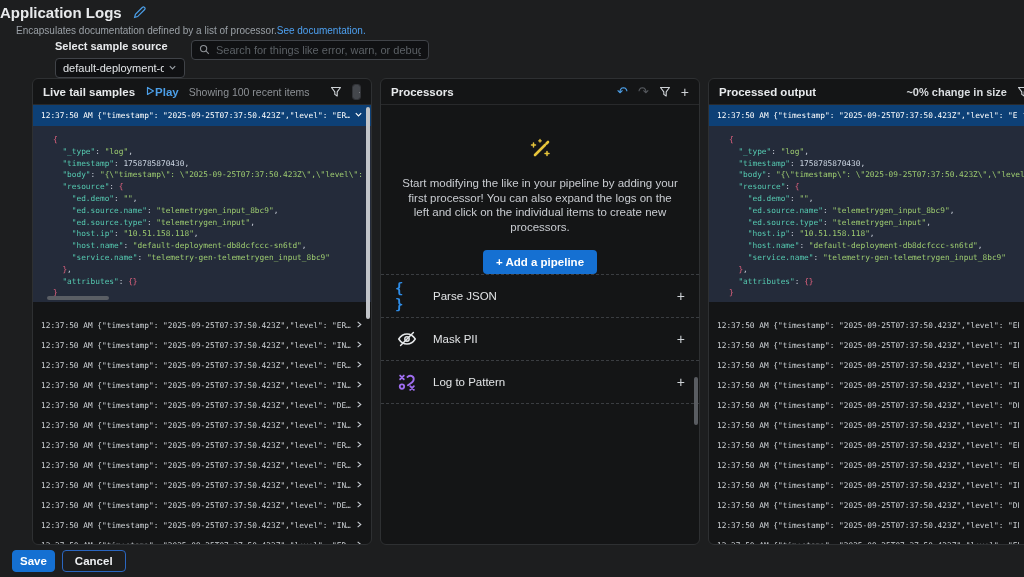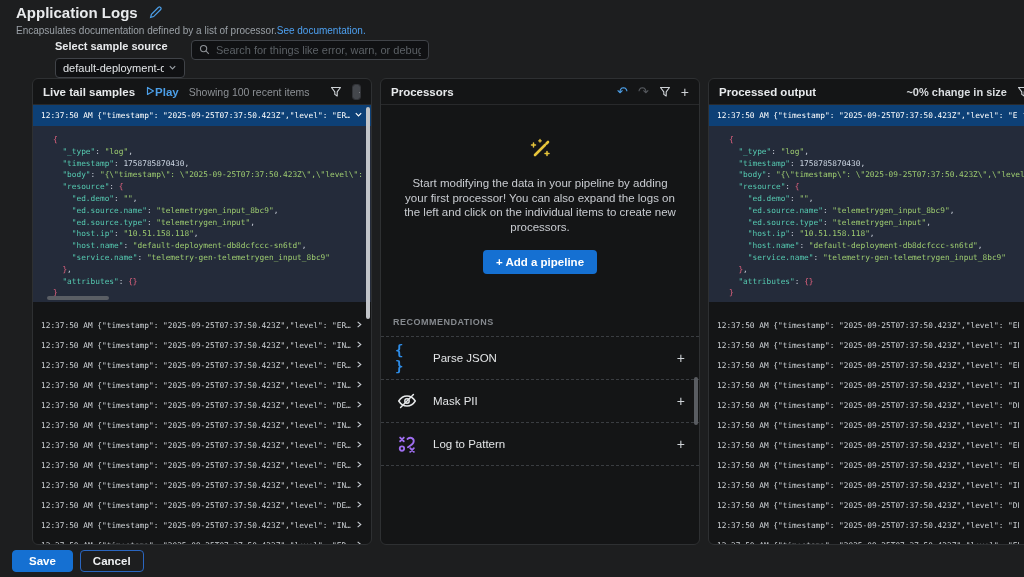--- a/index.html
+++ b/index.html
@@ -4,21 +4,21 @@
 <style>
   * { box-sizing: border-box; margin: 0; padding: 0; }
   html,body { background:#111; }
   .app {
     position: relative; width: 1024px; height: 577px;
     background: #1d1e1f; color: #e8eaec;
     font-family: "Liberation Sans", sans-serif;
     overflow: hidden;
   }
   
-  .title-row { position:absolute; top:4px; left:16px; display:flex; align-items:center; gap:11px; }
+  .title-row { position:absolute; top:4px; left:0; display:flex; align-items:center; gap:11px; }
   .page-title { font-size:15px; font-weight:bold; }
   .subtitle { position:absolute; top:25px; left:16px; font-size:10px; color:#9aa0a6; }
   .subtitle .doc-link { color:#4da0f0; cursor:pointer; }
   .ctl-group { position:absolute; top:40px;margin-left:39px; }
   .ctl-group.src { left:16px; }
   .ctl-group.search { left:152px; }
   .ctl-label { font-size:11px; font-weight:bold; margin-bottom:6px; }
   .dropdown {
     width:130px; height:20px; background:#101113; border:1px solid #404348;
     border-radius:4px; display:flex; align-items:center; padding:0 7px; gap:4px;
@@ -90,21 +90,21 @@
   .rec-rows { border-top:1px dashed #3a3d41; }
   .rec-row { height:43px; display:flex; align-items:center; gap:14px; padding:0 14px; border-bottom:1px dashed #3a3d41; cursor:pointer; }
   .rec-icon { width:24px; display:flex; justify-content:center; align-items:center; }
   .rec-icon.braces { color:#2e8ce6; font-weight:bold; font-family:"DejaVu Sans Mono",monospace; font-size:14px; }
   .rec-name { font-size:11.5px; color:#e2e4e6; }
   .rec-add { margin-left:auto; color:#cfd3d7; font-size:14px; cursor:pointer; }
   
   .footer { position:absolute; left:12px; bottom:5px; display:flex; gap:7px; }
   .btn-save {
     background:#1570d2; color:#fff; border:1px solid #1570d2; border-radius:4px;
-    font-weight:bold; font-size:11.5px; padding:4px 16px; cursor:pointer;
+    font-weight:bold; font-size:11.5px; padding:4px 7px; cursor:pointer;
     font-family:"Liberation Sans",sans-serif;
   }
   .btn-cancel {
     background:transparent; color:#eef0f2; border:1px solid #2a66c0; border-radius:4px;
     font-weight:bold; font-size:11.5px; padding:4px 12px; cursor:pointer;
     font-family:"Liberation Sans",sans-serif;
   }
 </style>
 </head>
 <body>
@@ -343,25 +343,24 @@
       <div class="empty-state">
         <div class="wand-wrap">
           <svg width="28" height="28" viewBox="0 0 28 28">
             <line x1="9" y1="20" x2="19" y2="10" stroke="#e7c53a" stroke-width="2.6" stroke-linecap="round"></line>
             <line x1="20.5" y1="8.5" x2="22" y2="7" stroke="#e7c53a" stroke-width="2.6" stroke-linecap="round"></line>
             <path d="M7.5 8v4M5.5 10h4" stroke="#e7c53a" stroke-width="1.5" stroke-linecap="round"></path>
             <path d="M21 16.5v4M19 18.5h4" stroke="#e7c53a" stroke-width="1.5" stroke-linecap="round"></path>
             <path d="M14 4.5v2.6M12.7 5.8h2.6" stroke="#e7c53a" stroke-width="1.3" stroke-linecap="round"></path>
           </svg>
         </div>
-        <p class="empty-text">Start modifying the data in your pipeline by adding your first processor! You can also expand the logs on the left and click on the individual items to create new processors.</p>
+        <p class="empty-text">Start modifying the like in your pipeline by adding your first processor! You can also expand the logs on the left and click on the individual items to create new processors.</p>
         <button class="add-btn">+ Add a pipeline</button>
       </div>
 
-      <div class="recs-label">RECOMMENDATIONS</div>
       <div class="rec-rows">
         <div class="rec-row">
           <span class="rec-icon braces">{ }</span>
           <span class="rec-name">Parse JSON</span>
           <span class="rec-add">+</span>
         </div>
         <div class="rec-row">
           <span class="rec-icon">
             <svg width="22" height="22" viewBox="0 0 24 24" fill="none" stroke="#e6e8ea" stroke-width="1.6" stroke-linecap="round">
               <path d="M3 12s3.4-5.5 9-5.5S21 12 21 12s-3.4 5.5-9 5.5S3 12 3 12z"></path>

